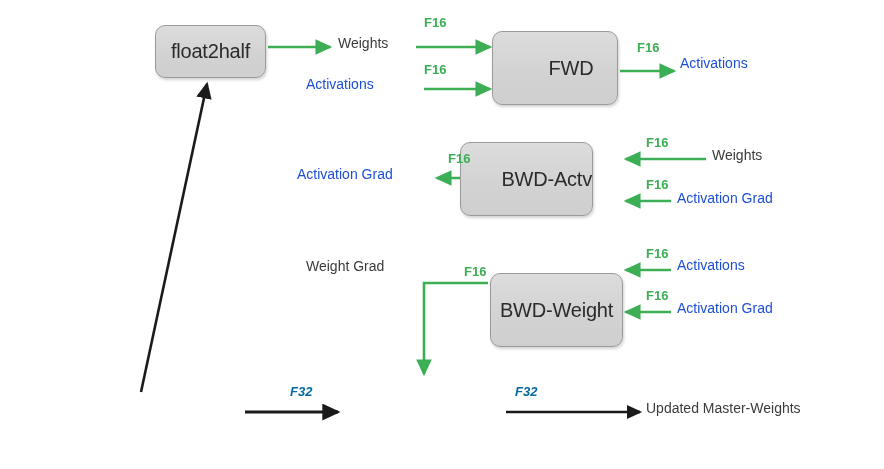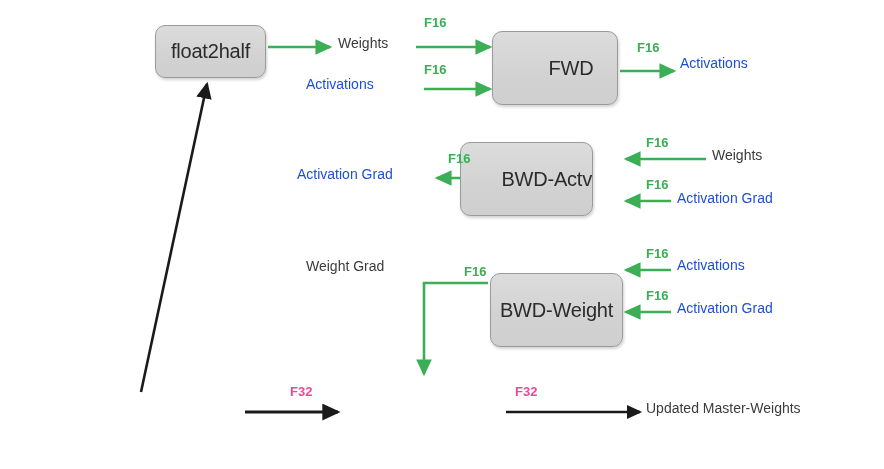--- a/index.html
+++ b/index.html
@@ -58,21 +58,21 @@
   .label.dark  { color: #3b3b3b; }
   .label.blue  { color: #1d4ed8; }
   .edge-label {
     position: absolute;
     font-size: 13px;
     font-weight: bold;
     white-space: nowrap;
     line-height: 1;
   }
   .edge-label.green { color: #3cae55; }
-  .edge-label.dark  { color: #ec4899; }
+  .edge-label.dark  { color: #0369a1; font-style: italic; }
 </style>
 </head>
 <body>
 
 <div id="diagram-root">
 
   <svg id="edges-layer" width="884" height="469" viewBox="0 0 884 469" xmlns="http://www.w3.org/2000/svg">
     <defs>
       <marker id="ah-green" markerWidth="7" markerHeight="7" refX="5.6" refY="3" orient="auto">
         <path d="M0,0 L6.5,3 L0,6 z" fill="#3cae55"></path>

